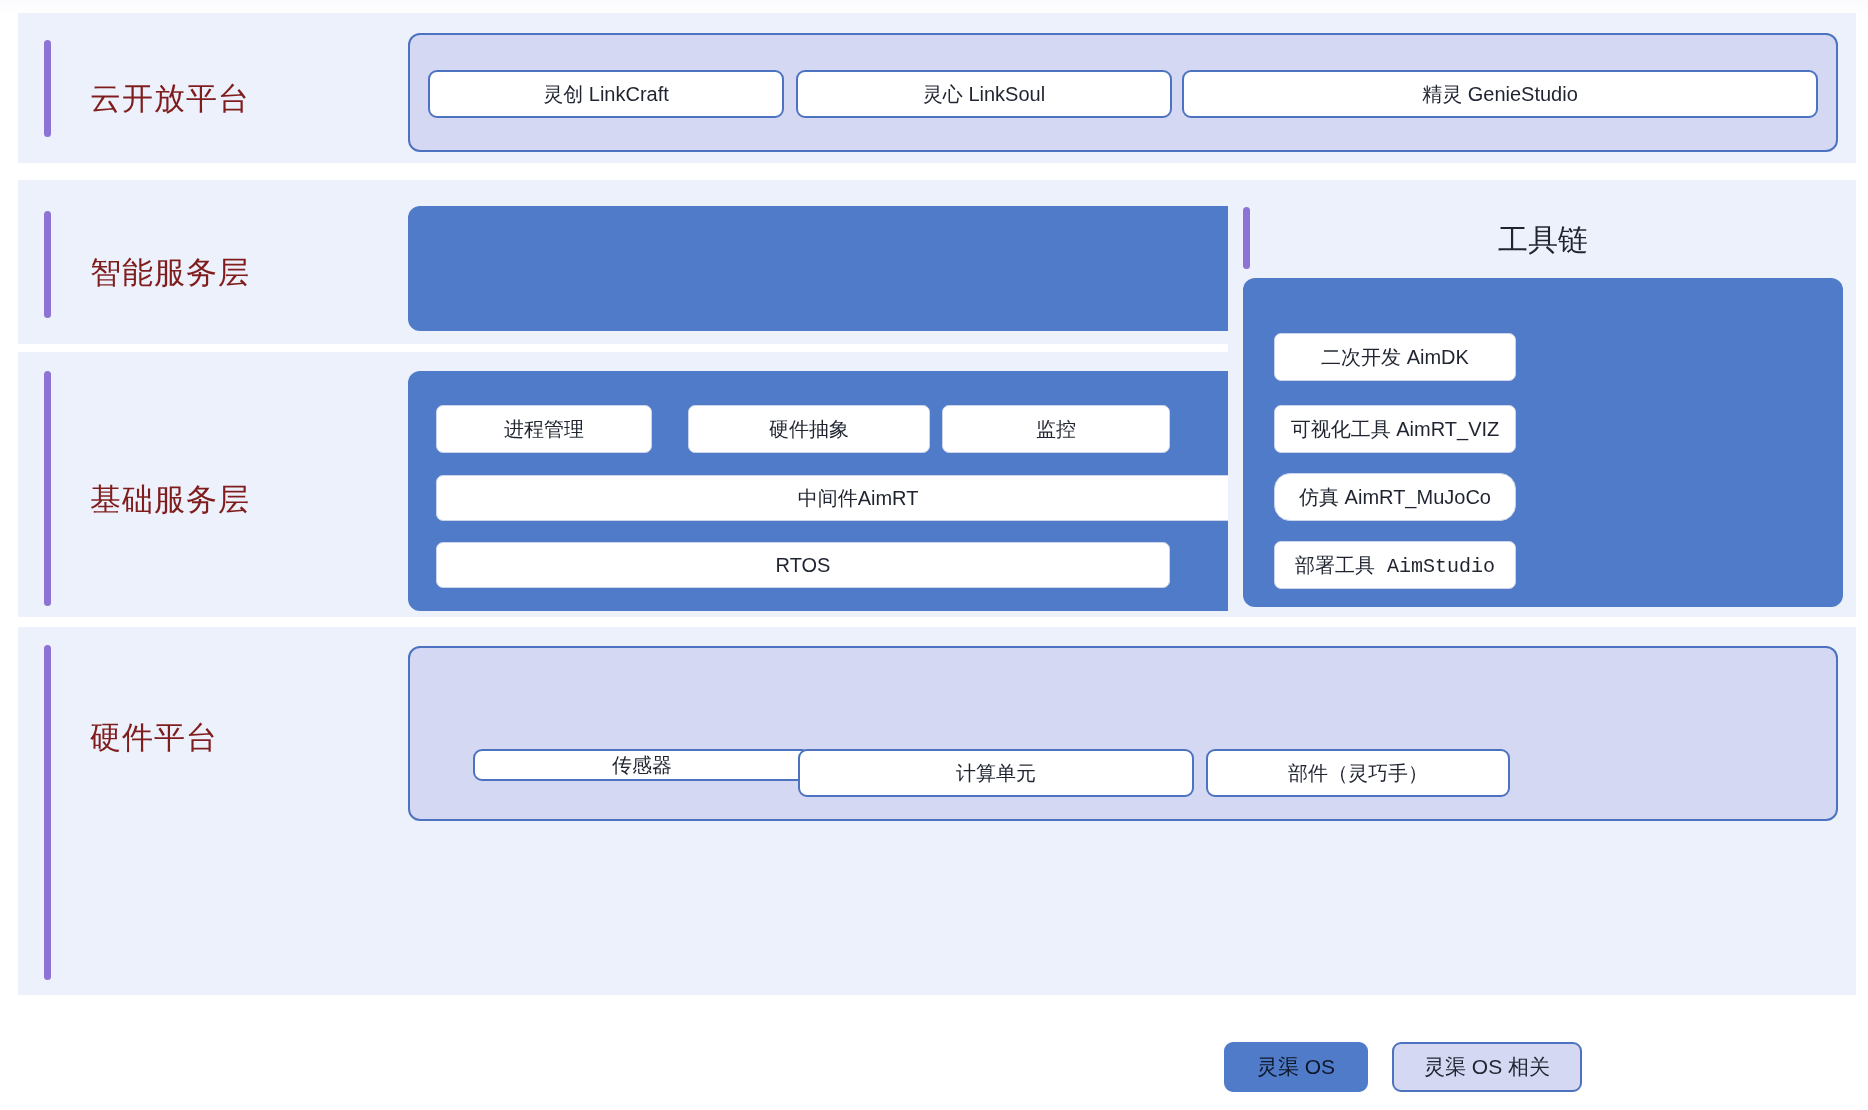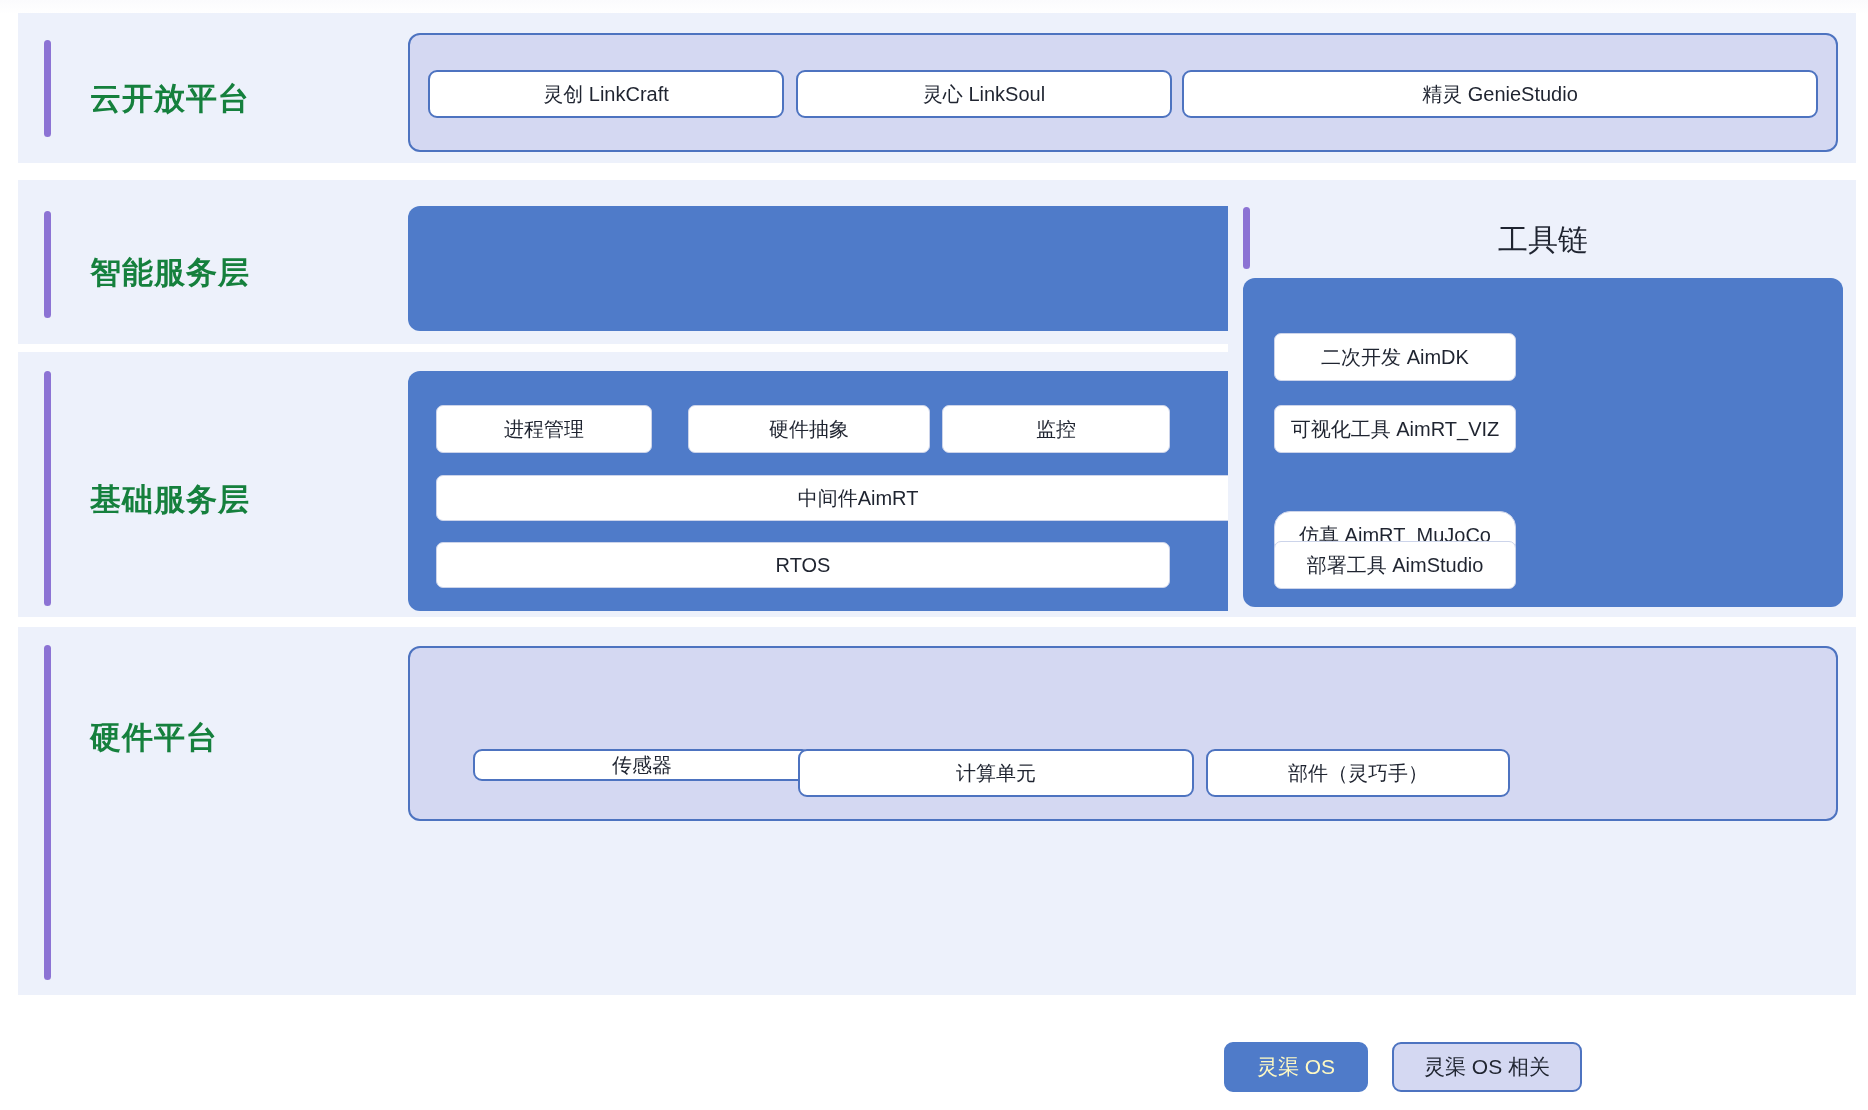--- a/index.html
+++ b/index.html
@@ -30,22 +30,22 @@
   .accent-bar {
     position: absolute;
     width: 7px;
     border-radius: 4px;
     background: #8c73d4;
   }
 
   .row-label {
     position: absolute;
     font-size: 31px;
-    font-weight: bold;
-    color: #15803d;
+    font-weight: normal;
+    color: #7f1d1d;
     letter-spacing: 1px;
     white-space: nowrap;
   }
 
   
   .lav-box {
     position: absolute;
     background: #d4d8f2;
     border: 2px solid #4d73c0;
     border-radius: 12px;
@@ -90,21 +90,21 @@
     position: absolute;
     border-radius: 9px;
     display: flex;
     align-items: center;
     justify-content: center;
     font-size: 21px;
     white-space: nowrap;
   }
   .legend-os {
     background: #4f7bc9;
-    color: #fef9c3;
+    color: #0f172a;
     border: 2px solid #4f7bc9;
   }
   .legend-os-rel {
     background: #d4d8f2;
     color: #1f2430;
     border: 2px solid #4d73c0;
   }
 
   
   .top-fade {
@@ -168,23 +168,23 @@
 
   <div class="tool-title" style="left:1263px; top:220px; width:560px;">工具链</div>
 
   <div class="blue-box" style="left:1243px; top:278px; width:600px; height:329px;"></div>
 
   <div class="chip no-border" style="left:1274px; top:333px; width:242px; height:48px; border-radius:7px;
               left:1274px; width:242px;">二次开发 AimDK</div>
 
   <div class="chip no-border" style="left:1274px; top:405px; width:242px; height:48px; border-radius:7px;">可视化工具 AimRT_VIZ</div>
 
-  <div class="chip no-border" style="left:1274px; top:473px; width:242px; height:48px; border-radius:16px;margin-top:38px;">仿真 AimRT_MuJoCo</div>
-
-  <div class="chip no-border" style="left:1274px; top:541px; width:242px; height:48px; border-radius:7px;">部署工具 AimStudio</div>
+  <div class="chip no-border" style="left:1274px; top:473px; width:242px; height:48px; border-radius:16px;">仿真 AimRT_MuJoCo</div>
+
+  <div class="chip no-border" style="left:1274px; top:541px; width:242px; height:48px; border-radius:7px;font-family:Liberation Mono, monospace;">部署工具 AimStudio</div>
 
   <div class="band" style="left:18px; top:627px; width:1838px; height:368px;"></div>
 
   <div class="accent-bar" style="left:44px; top:645px; height:335px;"></div>
 
   <div class="row-label" style="left:90px; top:717px;">硬件平台</div>
 
   <div class="lav-box" style="left:408px; top:646px; width:1430px; height:175px;"></div>
 
 

